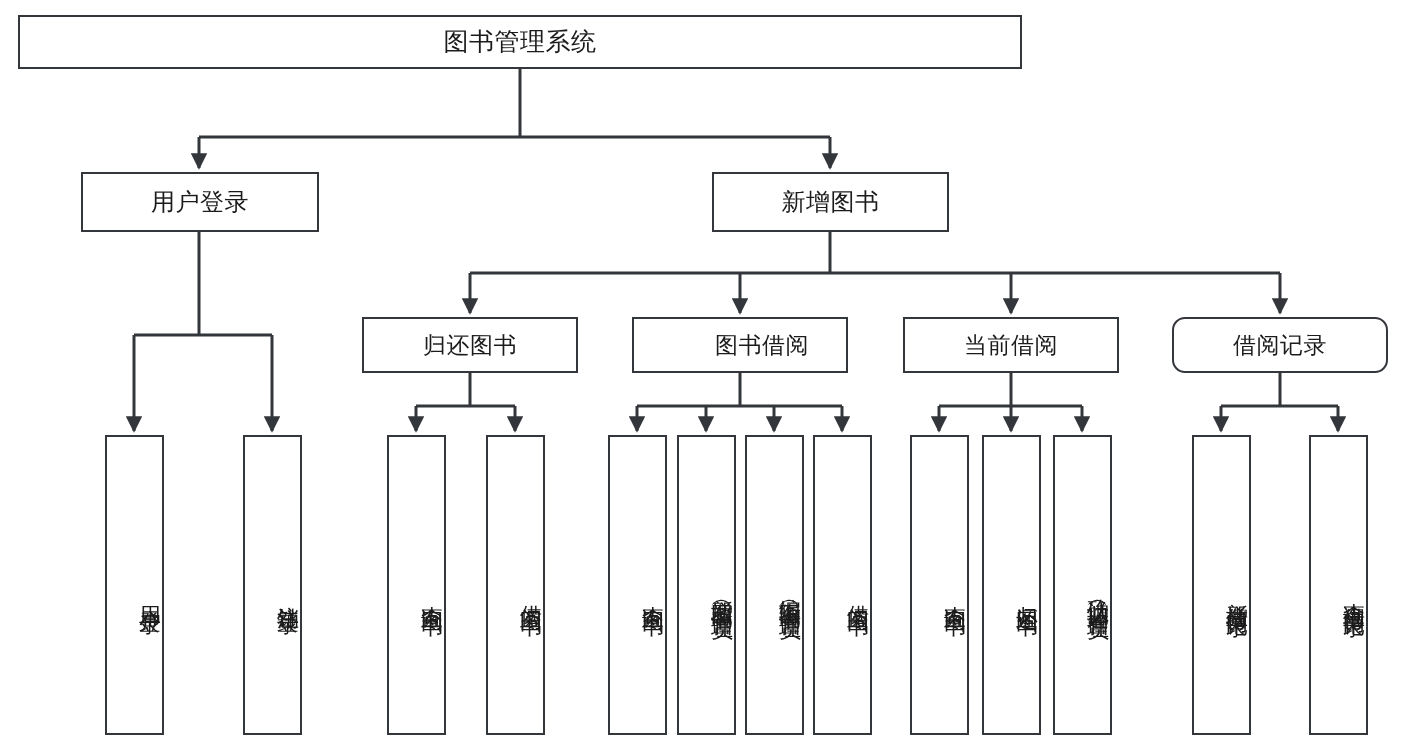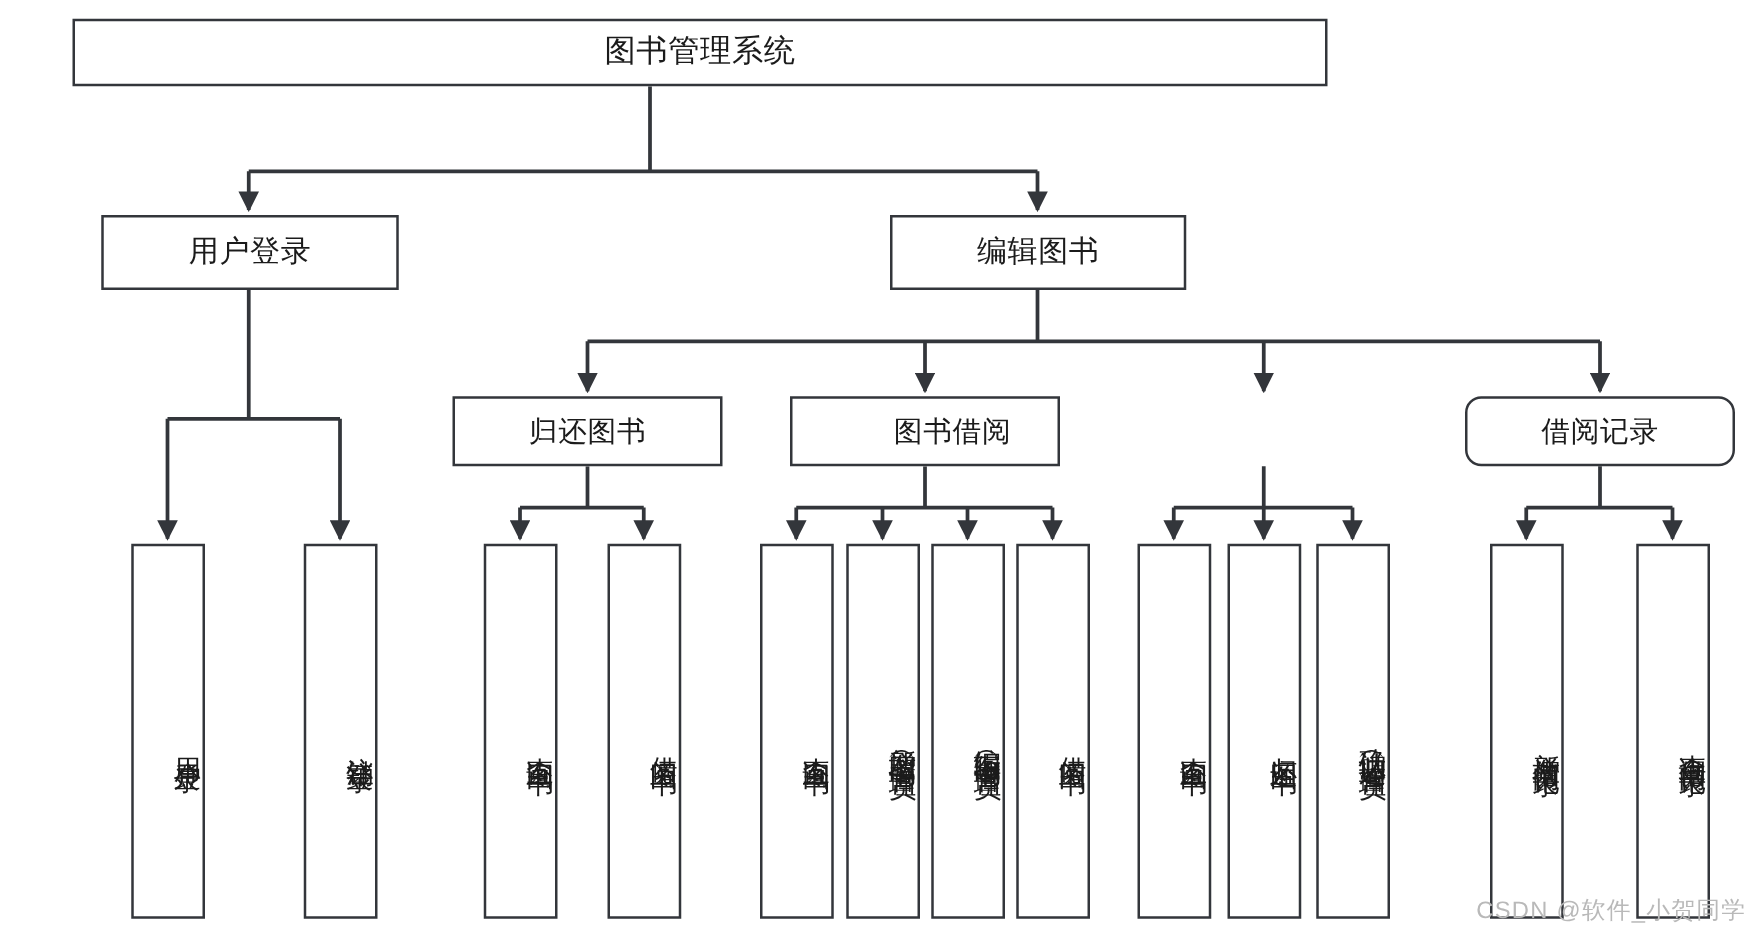--- a/index.html
+++ b/index.html
@@ -34,21 +34,21 @@
     display: flex;
     align-items: center;
     justify-content: center;
     text-align: center;
     color: #1b1b1b;
     font-size: 23px;
     line-height: 1.25;
     letter-spacing: 0.5px;
     z-index: 2;
   }
-  .node.level-0 { font-size: 25px; margin-left: 40px; }
+  .node.level-0 { font-size: 25px; }
   .node.level-1 { font-size: 24px; }
   .node.level-2 { font-size: 23px; }
   .node.leaf {
     font-size: 22px;
     writing-mode: vertical-rl;
     text-orientation: upright;
     align-items: flex-start;
     justify-content: center;
     padding-top: 18px;
     letter-spacing: 3px;
@@ -129,28 +129,31 @@
   </svg>
 
   <div class="node level-0" style="left: 18px; top: 15px; width: 1004px; height: 54px;">
     <span>图书管理系统</span>
   </div>
 
   <div class="node level-1" style="left: 81px; top: 172px; width: 238px; height: 60px;">
     <span>用户登录</span>
   </div>
   <div class="node level-1" style="left: 712px; top: 172px; width: 237px; height: 60px;">
-    <span>编辑图书</span>
+    <span>新增图书</span>
   </div>
 
   <div class="node level-2" style="left: 362px; top: 317px; width: 216px; height: 56px;">
     <span>归还图书</span>
   </div>
   <div class="node level-2" style="left: 632px; top: 317px; width: 216px; height: 56px; padding-left: 44px;">
     <span>图书借阅</span>
+  </div>
+  <div class="node level-2" style="left: 903px; top: 317px; width: 216px; height: 56px;">
+    <span>当前借阅</span>
   </div>
   <div class="node level-2" style="left: 1172px; top: 317px; width: 216px; height: 56px; border-radius: 13px;">
     <span>借阅记录</span>
   </div>
 
   <div class="node leaf" style="left: 105px; top: 435px; width: 59px; height: 300px;">
     <span class="leaf-text">用户登录</span>
   </div>
   <div class="node leaf" style="left: 243px; top: 435px; width: 59px; height: 300px;">
     <span class="leaf-text">注销登录</span>
@@ -182,15 +185,14 @@
   <div class="node leaf" style="left: 1053px; top: 435px; width: 59px; height: 300px;">
     <span class="leaf-text">确认归还（管理员）</span>
   </div>
   <div class="node leaf" style="left: 1192px; top: 435px; width: 59px; height: 300px;">
     <span class="leaf-text">新增借阅记录</span>
   </div>
   <div class="node leaf" style="left: 1309px; top: 435px; width: 59px; height: 300px;">
     <span class="leaf-text">查询借阅记录</span>
   </div>
 
-  <div class="watermark">CSDN @软件_小贺同学</div>
 
 </div>
 
 </body></html>

